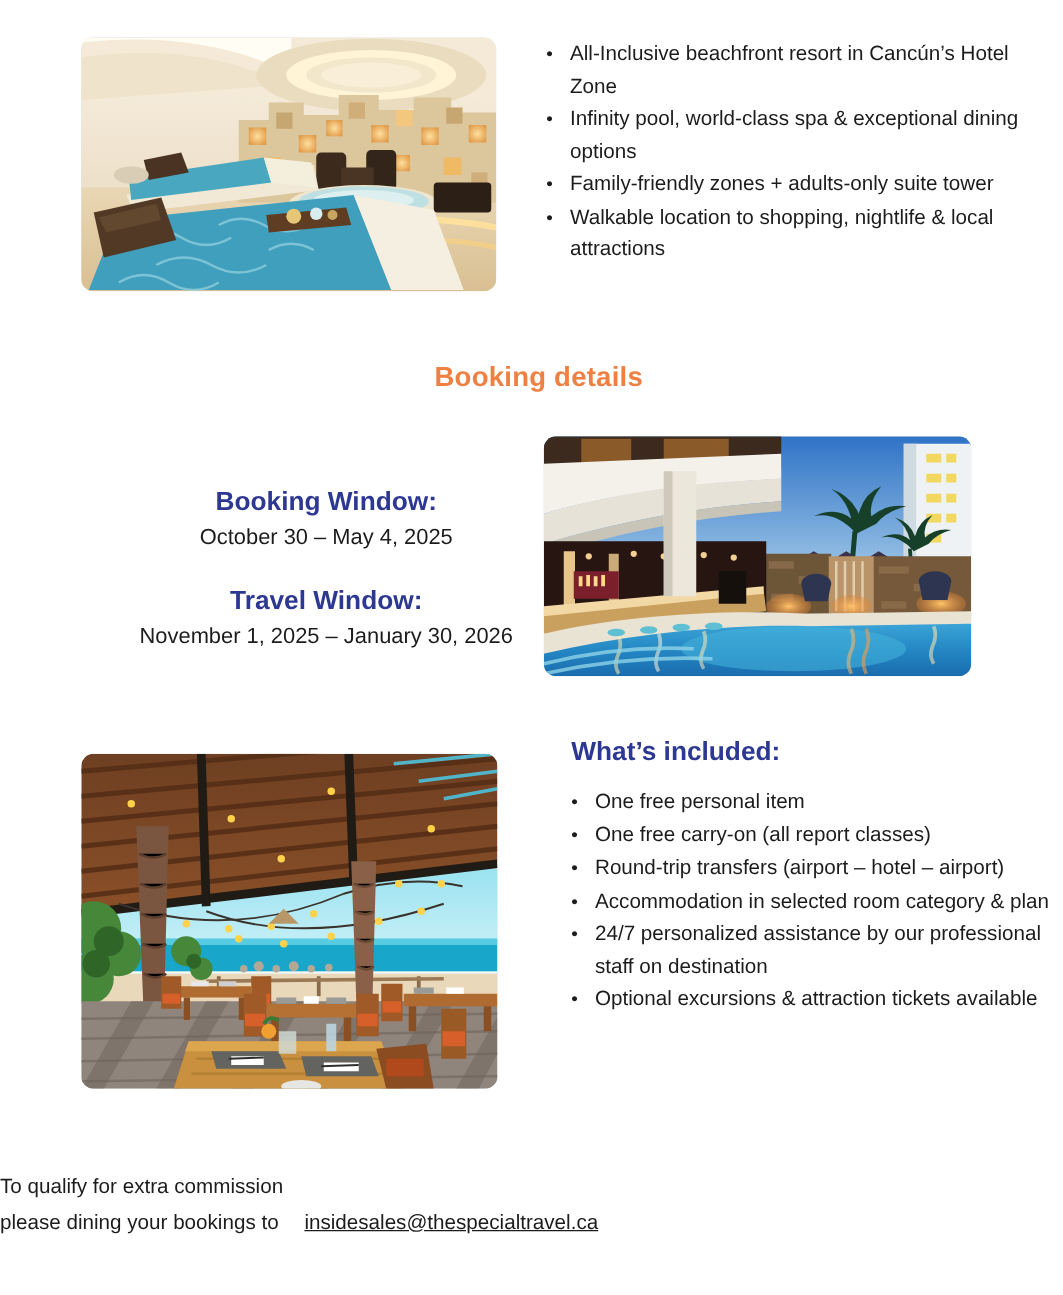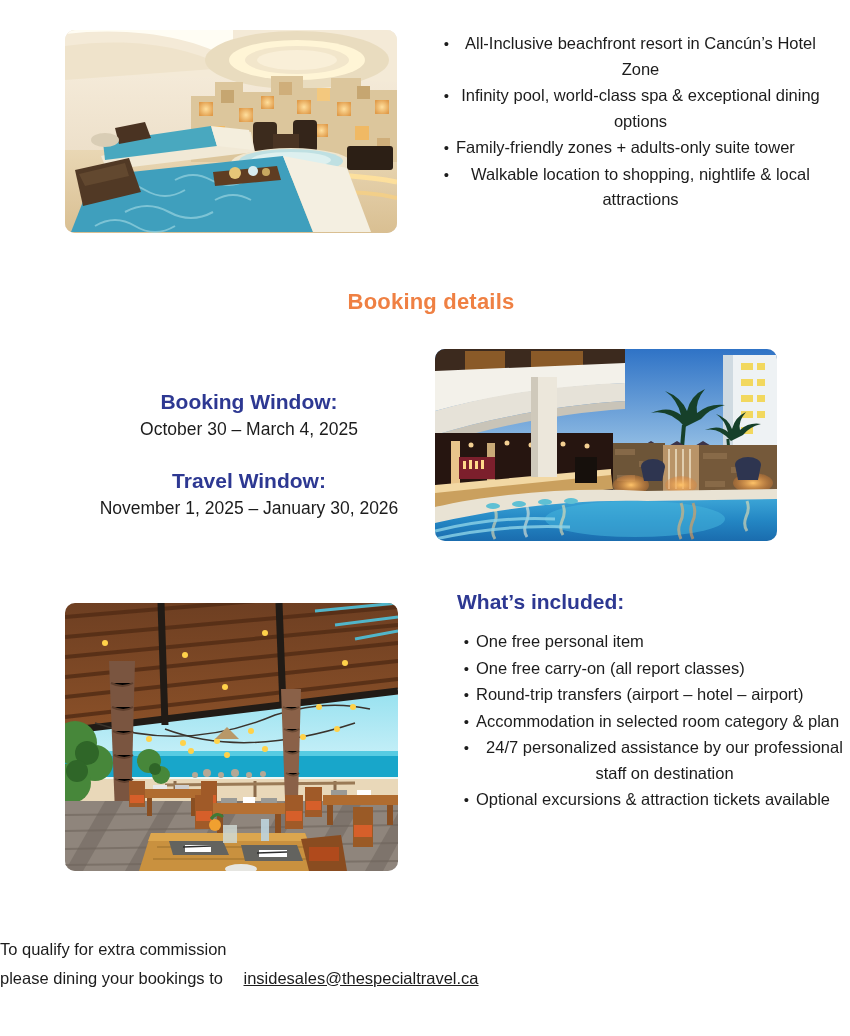--- a/index.html
+++ b/index.html
@@ -18,34 +18,34 @@
     position:absolute;border-radius:10px;overflow:hidden;background:#ddd;
   }
   .photo svg{display:block;width:100%;height:100%;}
   .photo-spa{left:65px;top:30px;width:332px;height:203px;}
   .photo-pool{left:435px;top:349px;width:342px;height:192px;}
   .photo-restaurant{left:65px;top:603px;width:333px;height:268px;}
 
   ul.bullet-list{list-style:none;}
   ul.bullet-list li{
     display:flex;align-items:flex-start;
-    font-size:16.5px;line-height:25.5px;margin-bottom:1px;text-align:center;
+    font-size:16.5px;line-height:25.5px;margin-bottom:1px;
   }
   ul.bullet-list .dot{flex:0 0 19px;}
   ul.bullet-list .dot::before{content:"\2022";font-size:15px;}
   .highlights{position:absolute;left:437px;top:31px;width:388px;}
   .included-list{margin-top:14px;}
 
   .section-heading{
     position:absolute;left:12px;right:0;top:289px;text-align:center;
     font-size:22px;font-weight:700;color:var(--orange);
     letter-spacing:.2px;
   }
   .booking-block{
-    position:absolute;left:48px;top:388px;width:402px;text-align:center;
+    position:absolute;left:60px;top:388px;width:402px;text-align:center;
   }
   .window-label{
     font-size:21px;font-weight:700;color:var(--blue);line-height:28px;
   }
   .window-dates{
     font-size:17.5px;line-height:27px;color:var(--ink);
   }
   .window-gap{height:24px;}
 
   .included-block{position:absolute;left:457px;top:589px;width:396px;}
@@ -165,21 +165,21 @@
     <li>
       <span class="dot"></span>
       <span>Walkable location to shopping, nightlife &amp; local attractions</span>
     </li>
   </ul>
 
 <h1 class="section-heading">Booking details</h1>
 
 <div class="booking-block">
   <div class="window-label">Booking Window:</div>
-  <div class="window-dates">October 30 – March 4, 2025</div>
+  <div class="window-dates">October 30 – May 4, 2025</div>
   <div class="window-gap"></div>
   <div class="window-label">Travel Window:</div>
   <div class="window-dates">November 1, 2025 – January 30, 2026</div>
 </div>
 
 <figure class="photo photo-pool">
   <svg viewBox="0 0 342 192" aria-hidden="true">
     <defs>
       <linearGradient id="duskSky" x1="0" y1="0" x2="0" y2="1">
         <stop offset="0" stop-color="#2f73c6"></stop>

